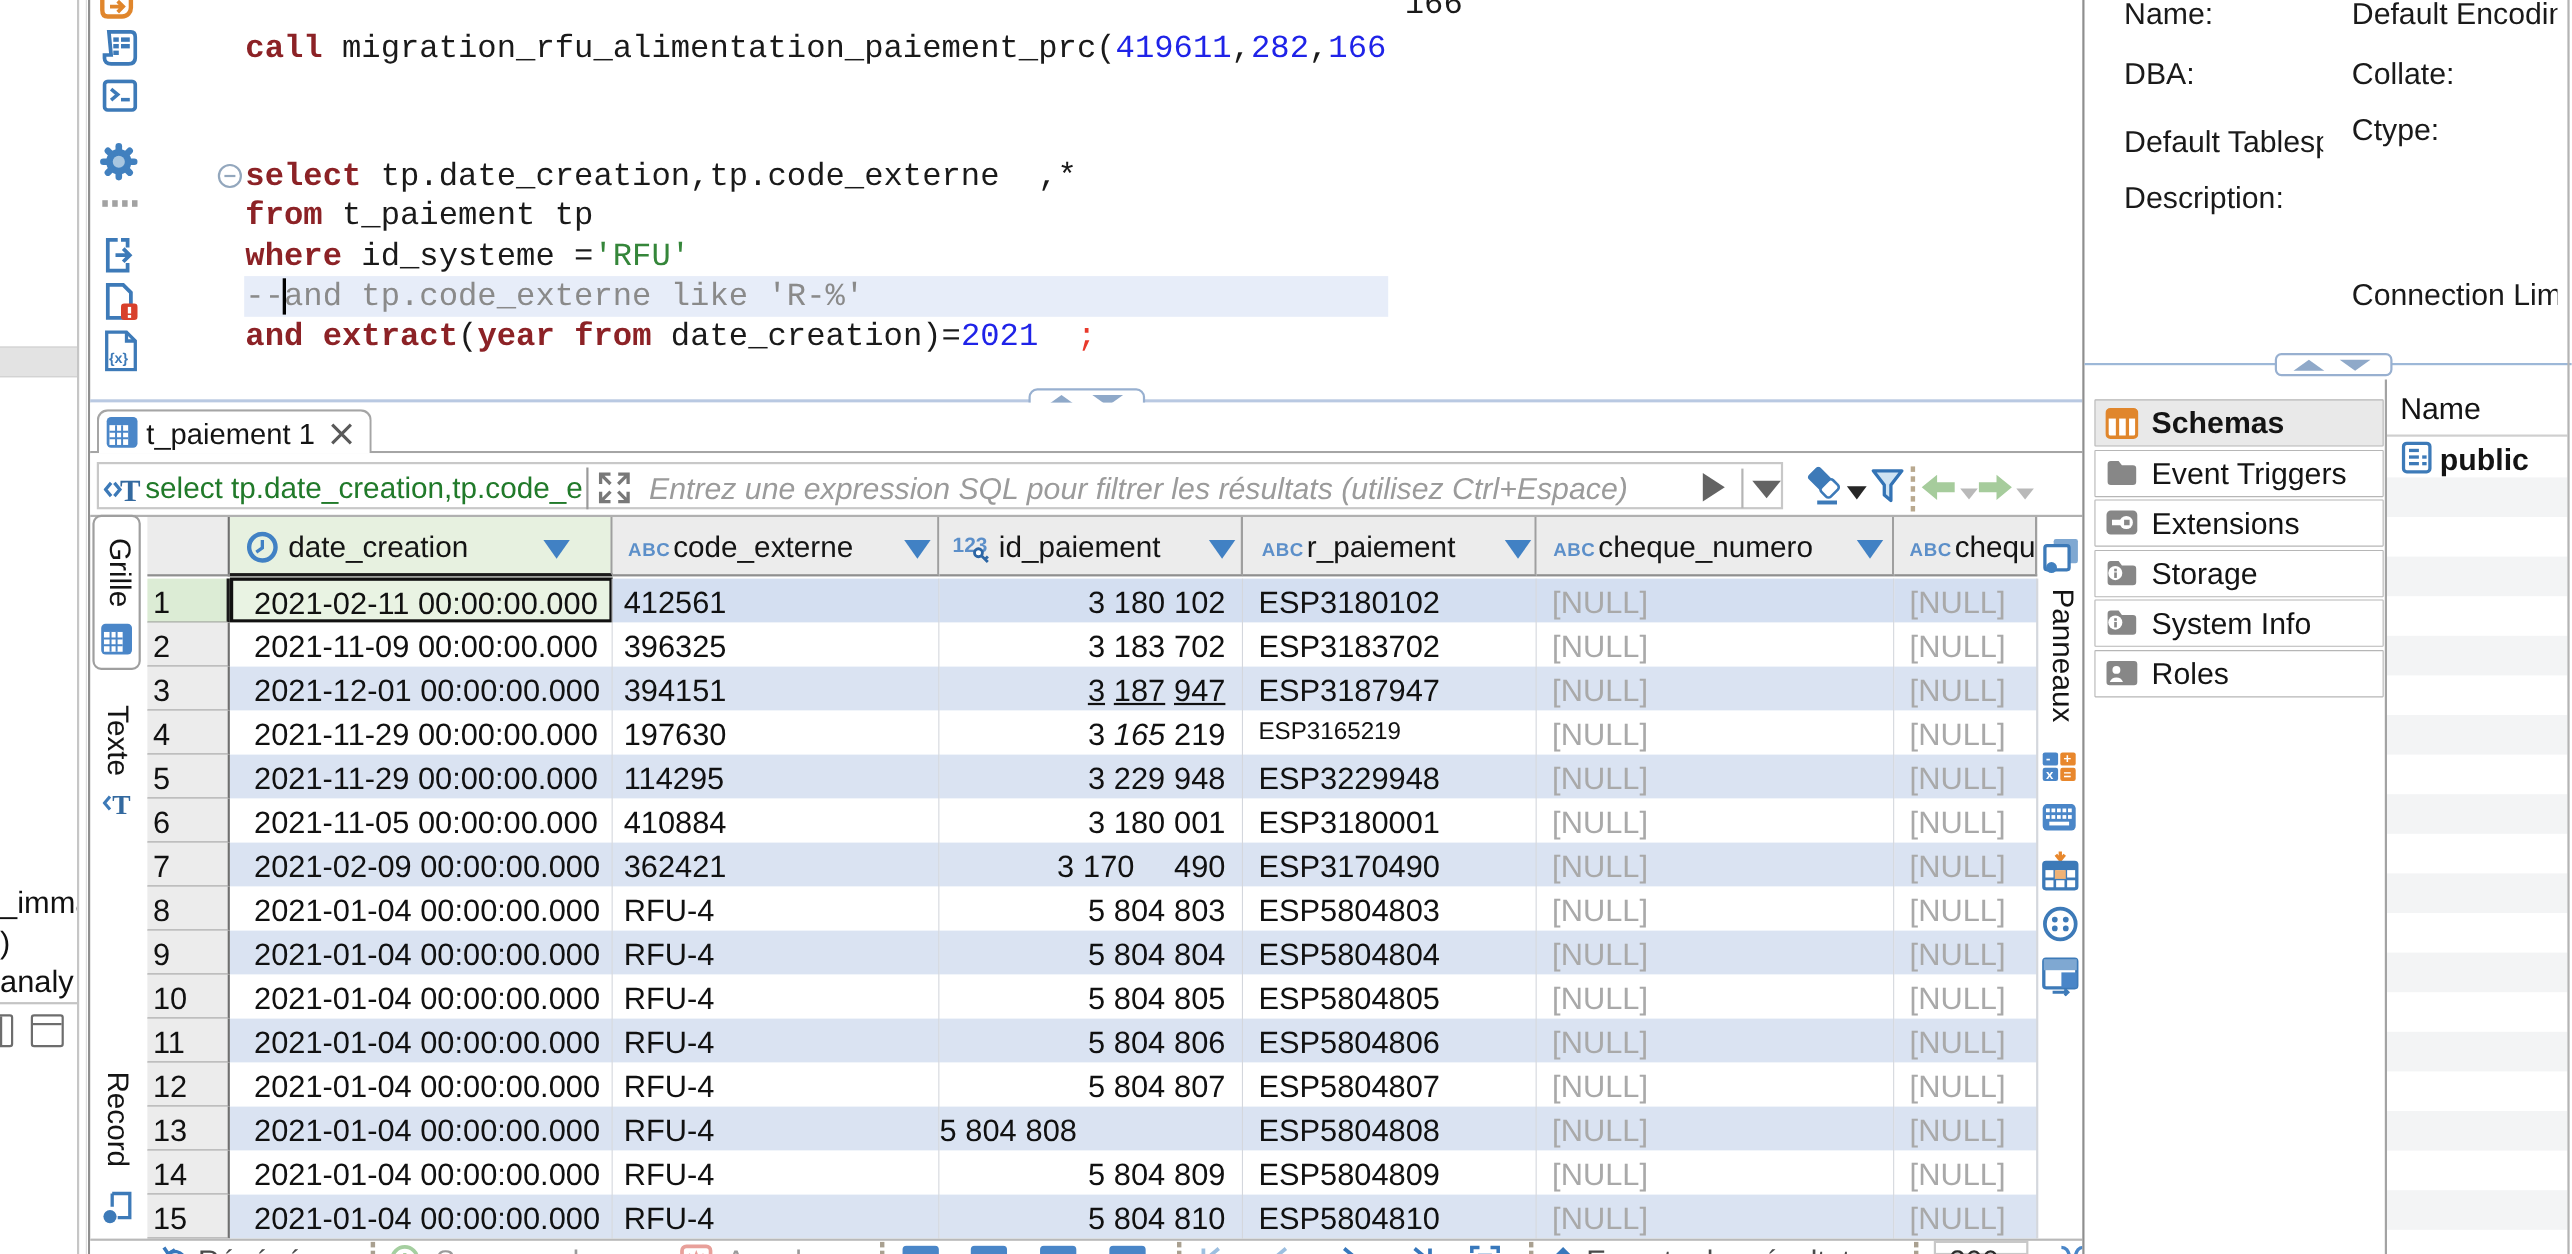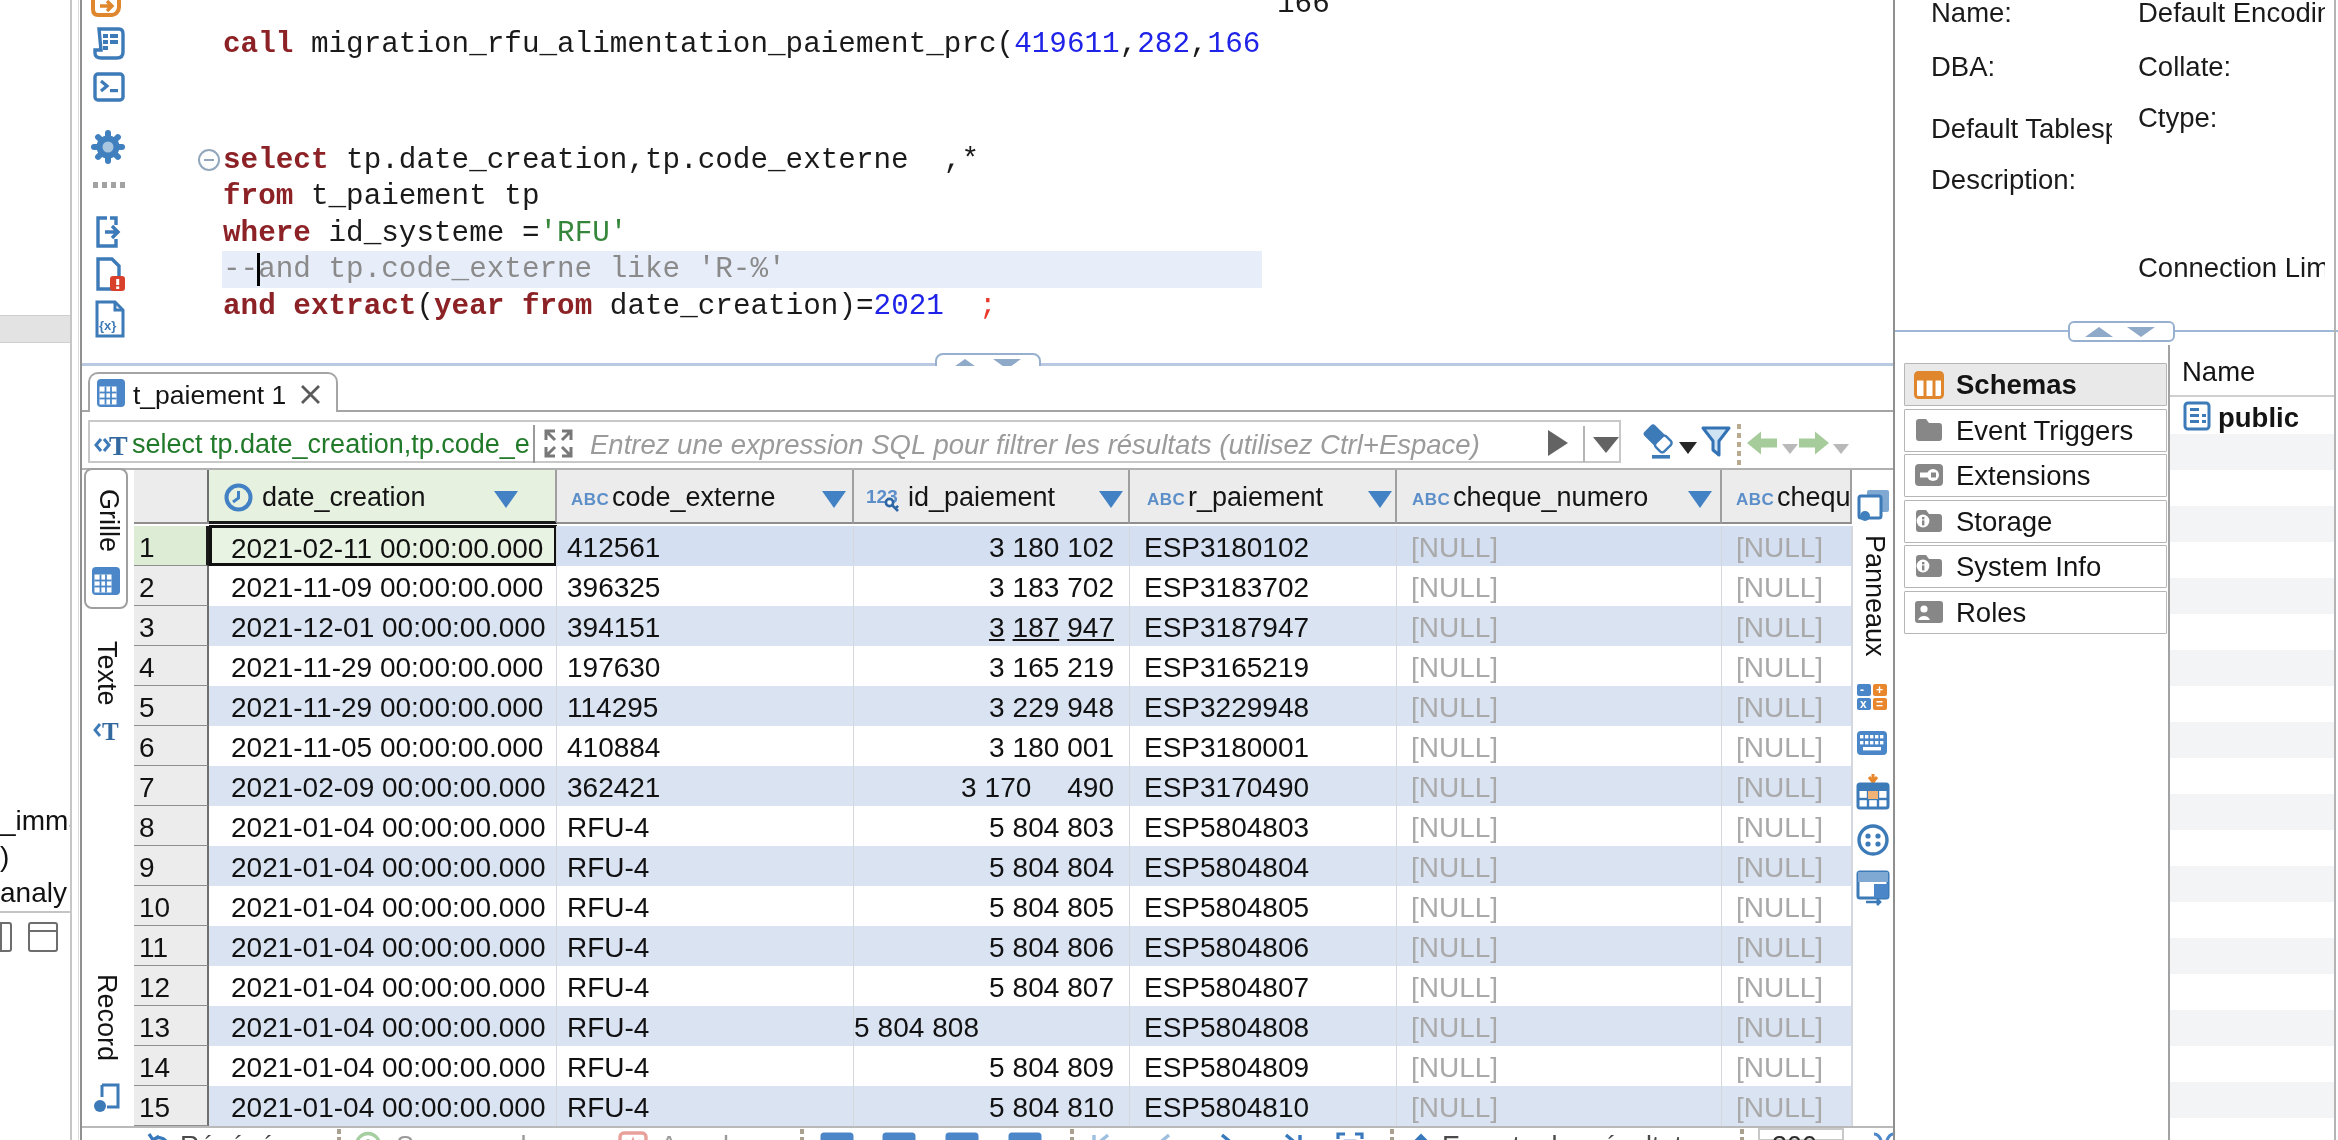--- a/index.html
+++ b/index.html
@@ -236,22 +236,22 @@
     <div class="a" style="left:134px;top:606px;width:75px;height:40px;background:#ececec;border-right:2px solid #6f6f6f;border-bottom:1.5px solid #8f8f8f;font-size:28px;color:#111;padding:6px 0 0 5px;">3</div>
     <div class="a" style="left:209px;top:606px;width:348px;height:40px;background:#dae3f2;font-size:28px;color:#111;padding:6px 0 0 22px;white-space:nowrap;">2021-12-01 00:00:00.000</div>
     <div class="a" style="left:557px;top:606px;width:297px;height:40px;background:#dae3f2;font-size:28px;color:#111;padding:6px 0 0 10px;">394151</div>
     <div class="a" style="left:854px;top:606px;width:276px;height:40px;background:#dae3f2;font-size:28px;color:#111;padding:6px 16px 0 0;text-align:right;text-decoration:underline;"><span style="letter-spacing:0">3</span><span style="padding-left:8px;">187</span><span style="padding-left:8px;">947</span></div>
     <div class="a" style="left:1130px;top:606px;width:267px;height:40px;background:#dae3f2;font-size:28px;color:#111;padding:6px 0 0 14px;">ESP3187947</div>
     <div class="a" style="left:1397px;top:606px;width:325px;height:40px;background:#dae3f2;font-size:28px;padding:6px 0 0 14px;"><span class="nul">[NULL]</span></div>
     <div class="a" style="left:1722px;top:606px;width:130px;height:40px;background:#dae3f2;font-size:28px;padding:6px 0 0 14px;"><span class="nul">[NULL]</span></div>
     <div class="a" style="left:134px;top:646px;width:75px;height:40px;background:#ececec;border-right:2px solid #6f6f6f;border-bottom:1.5px solid #8f8f8f;font-size:28px;color:#111;padding:6px 0 0 5px;">4</div>
     <div class="a" style="left:209px;top:646px;width:348px;height:40px;background:#ffffff;font-size:28px;color:#111;padding:6px 0 0 22px;white-space:nowrap;">2021-11-29 00:00:00.000</div>
     <div class="a" style="left:557px;top:646px;width:297px;height:40px;background:#ffffff;font-size:28px;color:#111;padding:6px 0 0 10px;">197630</div>
-    <div class="a" style="left:854px;top:646px;width:276px;height:40px;background:#ffffff;font-size:28px;color:#111;padding:6px 16px 0 0;text-align:right;"><span style="letter-spacing:0">3</span><span style="padding-left:8px;">165</span><span style="padding-left:8px;">219</span></div>
-    <div class="a" style="left:1130px;top:646px;width:267px;height:40px;background:#ffffff;font-size:28px;color:#111;padding:6px 0 0 14px;">ESP3165219</div>
+    <div class="a" style="left:854px;top:646px;width:276px;height:40px;background:#ffffff;font-size:28px;color:#111;padding:6px 16px 0 0;text-align:right;"><span style="letter-spacing:0">3</span><span style="padding-left:8px;font-style:italic;">165</span><span style="padding-left:8px;">219</span></div>
+    <div class="a" style="left:1130px;top:646px;width:267px;height:40px;background:#ffffff;font-size:22px;color:#111;padding:6px 0 0 14px;">ESP3165219</div>
     <div class="a" style="left:1397px;top:646px;width:325px;height:40px;background:#ffffff;font-size:28px;padding:6px 0 0 14px;"><span class="nul">[NULL]</span></div>
     <div class="a" style="left:1722px;top:646px;width:130px;height:40px;background:#ffffff;font-size:28px;padding:6px 0 0 14px;"><span class="nul">[NULL]</span></div>
     <div class="a" style="left:134px;top:686px;width:75px;height:40px;background:#ececec;border-right:2px solid #6f6f6f;border-bottom:1.5px solid #8f8f8f;font-size:28px;color:#111;padding:6px 0 0 5px;">5</div>
     <div class="a" style="left:209px;top:686px;width:348px;height:40px;background:#dae3f2;font-size:28px;color:#111;padding:6px 0 0 22px;white-space:nowrap;">2021-11-29 00:00:00.000</div>
     <div class="a" style="left:557px;top:686px;width:297px;height:40px;background:#dae3f2;font-size:28px;color:#111;padding:6px 0 0 10px;">114295</div>
     <div class="a" style="left:854px;top:686px;width:276px;height:40px;background:#dae3f2;font-size:28px;color:#111;padding:6px 16px 0 0;text-align:right;"><span style="letter-spacing:0">3</span><span style="padding-left:8px;">229</span><span style="padding-left:8px;">948</span></div>
     <div class="a" style="left:1130px;top:686px;width:267px;height:40px;background:#dae3f2;font-size:28px;color:#111;padding:6px 0 0 14px;">ESP3229948</div>
     <div class="a" style="left:1397px;top:686px;width:325px;height:40px;background:#dae3f2;font-size:28px;padding:6px 0 0 14px;"><span class="nul">[NULL]</span></div>
     <div class="a" style="left:1722px;top:686px;width:130px;height:40px;background:#dae3f2;font-size:28px;padding:6px 0 0 14px;"><span class="nul">[NULL]</span></div>
     <div class="a" style="left:134px;top:726px;width:75px;height:40px;background:#ececec;border-right:2px solid #6f6f6f;border-bottom:1.5px solid #8f8f8f;font-size:28px;color:#111;padding:6px 0 0 5px;">6</div>

